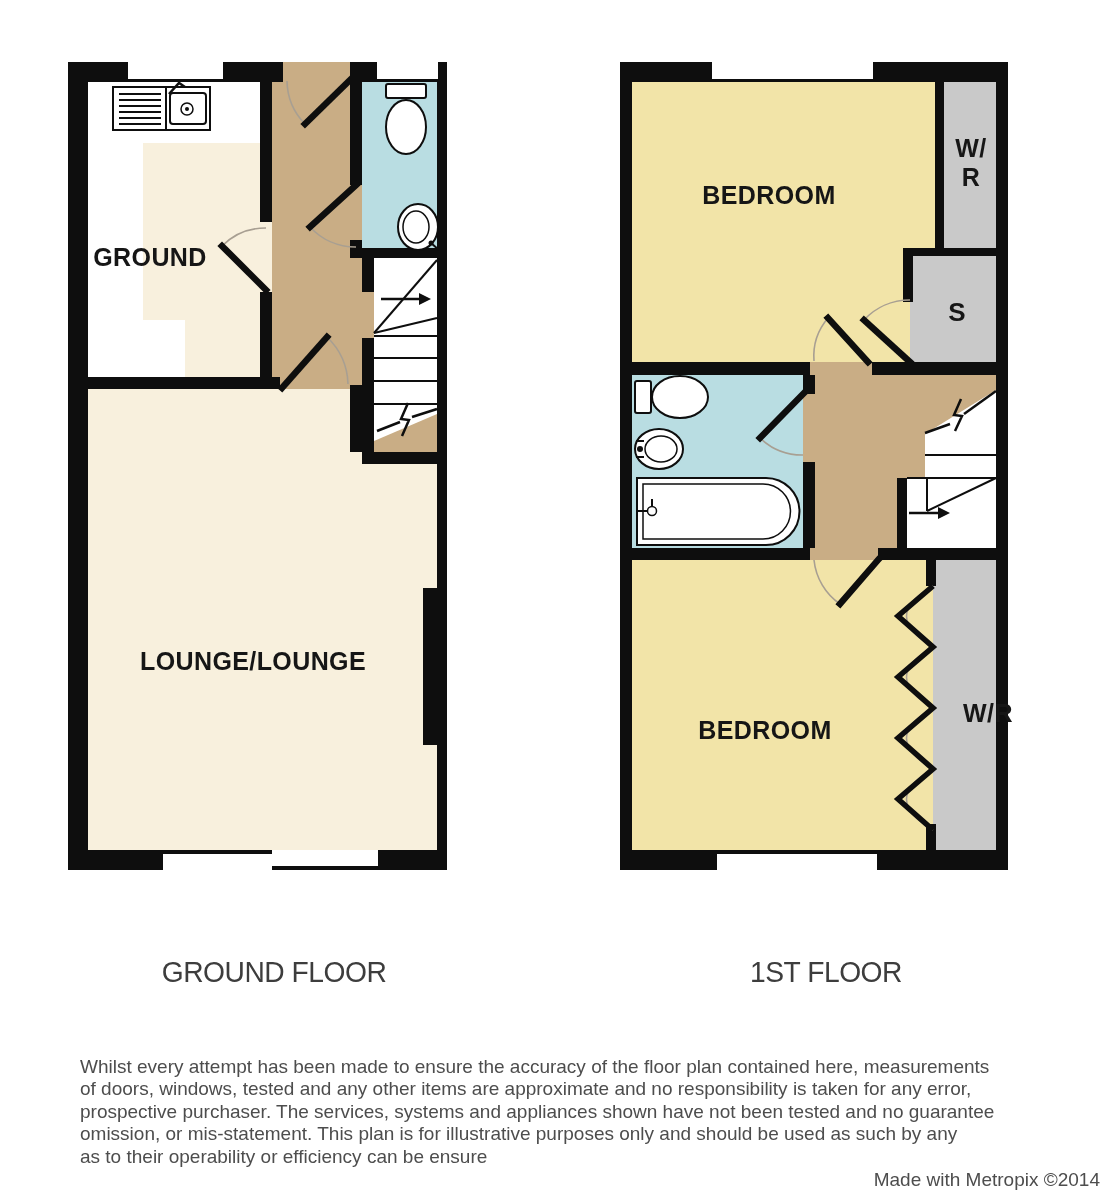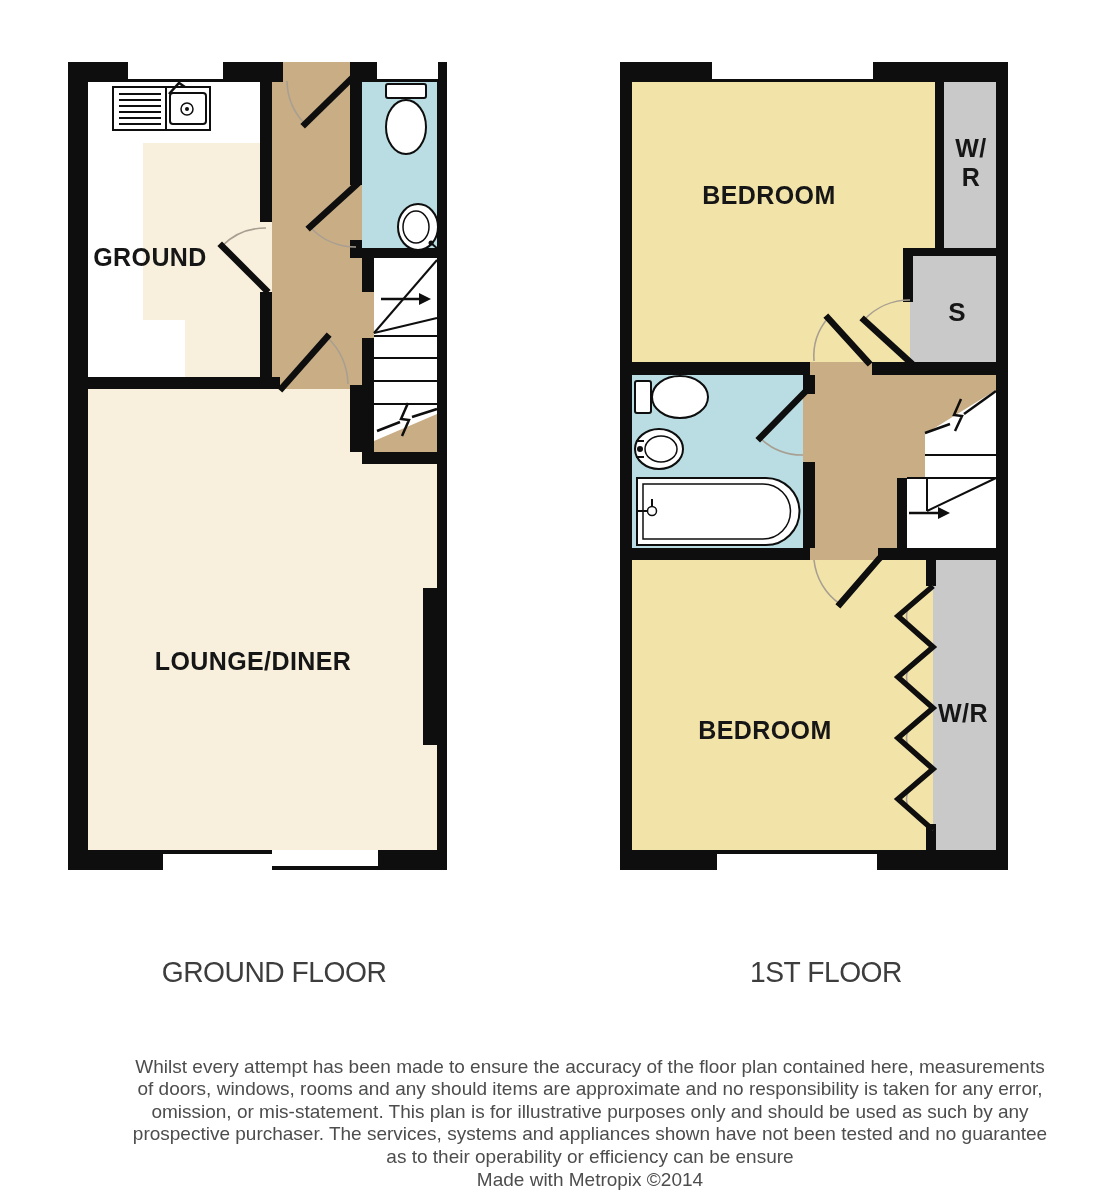--- a/index.html
+++ b/index.html
@@ -18,23 +18,23 @@
   .leaf{stroke:var(--wall);stroke-width:6.5;fill:none;stroke-linecap:square;}
   .arc{stroke:var(--door_arc);stroke-width:1.6;fill:none;}
   .fixture{fill:#ffffff;stroke:var(--wall);stroke-width:2;}
   .fixthin{fill:none;stroke:var(--wall);stroke-width:1.5;}
   .zig{stroke:var(--wall);stroke-width:5.5;fill:none;}
   .room-label{position:absolute;transform:translate(-50%,-50%);font-weight:bold;font-size:25px;
       letter-spacing:.4px;color:var(--label_text);white-space:nowrap;}
   .room-label.small-gap{line-height:29px;text-align:center;}
   .floor-caption{position:absolute;transform:translate(-50%,-50%) scaleX(.94);font-size:30px;
       color:var(--caption_text);letter-spacing:-.5px;white-space:nowrap;}
-  .disclaimer{position:absolute;left:80px;right:0;top:1056px;text-align:center;
+  .disclaimer{position:absolute;left:80px;right:0;top:1056px;
       font-size:19px;line-height:22.4px;color:var(--disclaimer_text);}
-  .credit{position:absolute;left:80px;right:0;top:1169px;text-align:center;
+  .credit{position:absolute;left:80px;right:0;top:1169px;text-align:right;
       font-size:19px;color:var(--disclaimer_text);}
 </style>
 </head>
 <body>
 
 <div class="page">
 
 <svg width="1100" height="1200" viewBox="0 0 1100 1200">
 
   <g>
@@ -223,35 +223,35 @@
       <line class="leaf" x1="910" y1="362" x2="864" y2="320"></line>
       <path class="arc" d="M760,438 A61,61 0 0 0 803,455"></path>
       <line class="leaf" x1="803" y1="394" x2="760" y2="438"></line>
       <path class="arc" d="M840,604 A61,61 0 0 1 814,560"></path>
       <line class="leaf" x1="878" y1="560" x2="840" y2="604"></line>
     </g>
   </g>
 </svg>
 
 <div class="room-label" style="left:150px;top:257px;">GROUND</div>
-<div class="room-label" style="left:253px;top:661px;">LOUNGE/DINER</div>
+<div class="room-label" style="left:253px;top:661px;">LOUNGE/LOUNGE</div>
 <div class="room-label" style="left:769px;top:195px;">BEDROOM</div>
 <div class="room-label small-gap" style="left:971px;top:163px;">
   <div>W/</div>
   <div>R</div>
 </div>
 <div class="room-label" style="left:957px;top:312px;font-size:26px;">S</div>
 <div class="room-label" style="left:765px;top:730px;">BEDROOM</div>
-<div class="room-label" style="left:963px;top:713px;">W/R</div>
+<div class="room-label" style="left:988px;top:713px;">W/R</div>
 
 <div class="floor-caption" style="left:274px;top:972px;">GROUND FLOOR</div>
 <div class="floor-caption" style="left:826px;top:972px;">1ST FLOOR</div>
 
 <div class="disclaimer">
   <div>Whilst every attempt has been made to ensure the accuracy of the floor plan contained here, measurements</div>
-  <div>of doors, windows, rooms and any should items are approximate and no responsibility is taken for any error,</div>
+  <div>of doors, windows, tested and any other items are approximate and no responsibility is taken for any error,</div>
+  <div>prospective purchaser. The services, systems and appliances shown have not been tested and no guarantee</div>
   <div>omission, or mis-statement. This plan is for illustrative purposes only and should be used as such by any</div>
-  <div>prospective purchaser. The services, systems and appliances shown have not been tested and no guarantee</div>
   <div>as to their operability or efficiency can be ensure</div>
 </div>
 <div class="credit">Made with Metropix ©2014</div>
 
 </div>
 
 </body></html>

